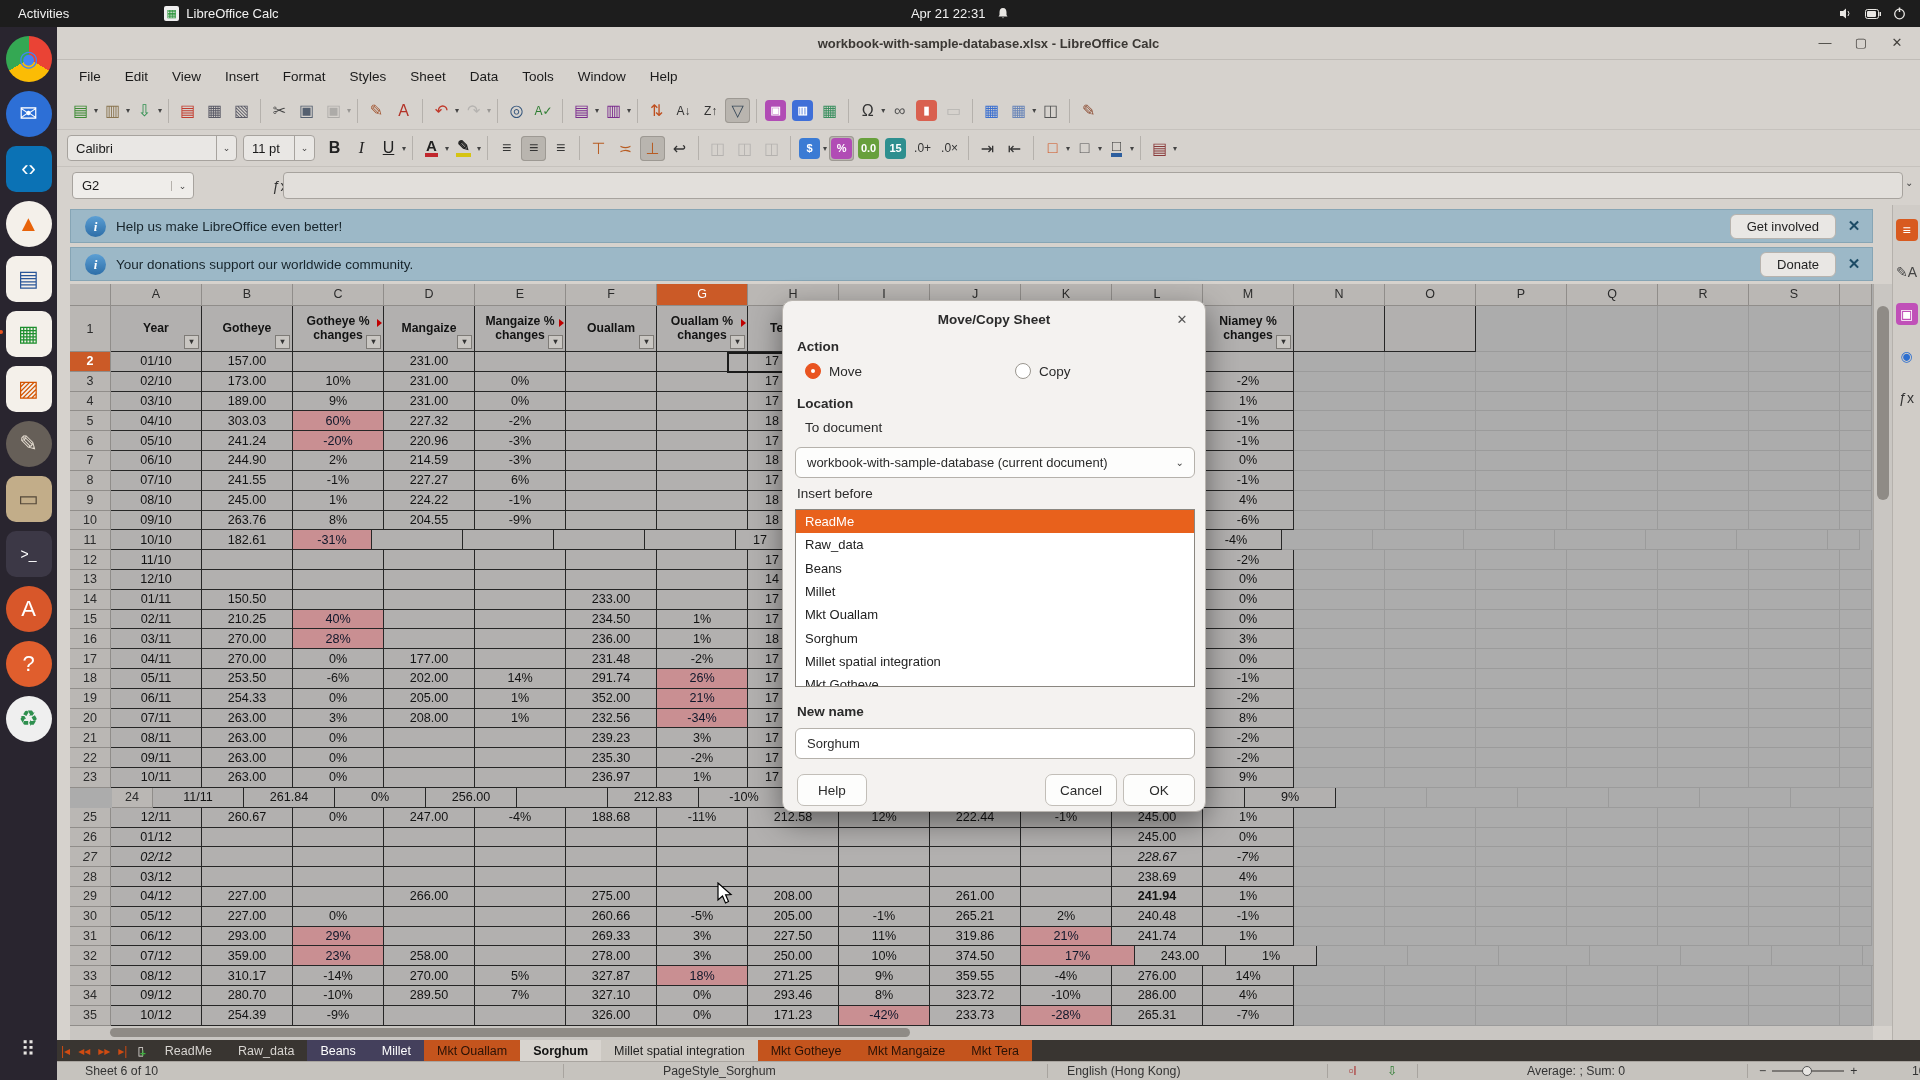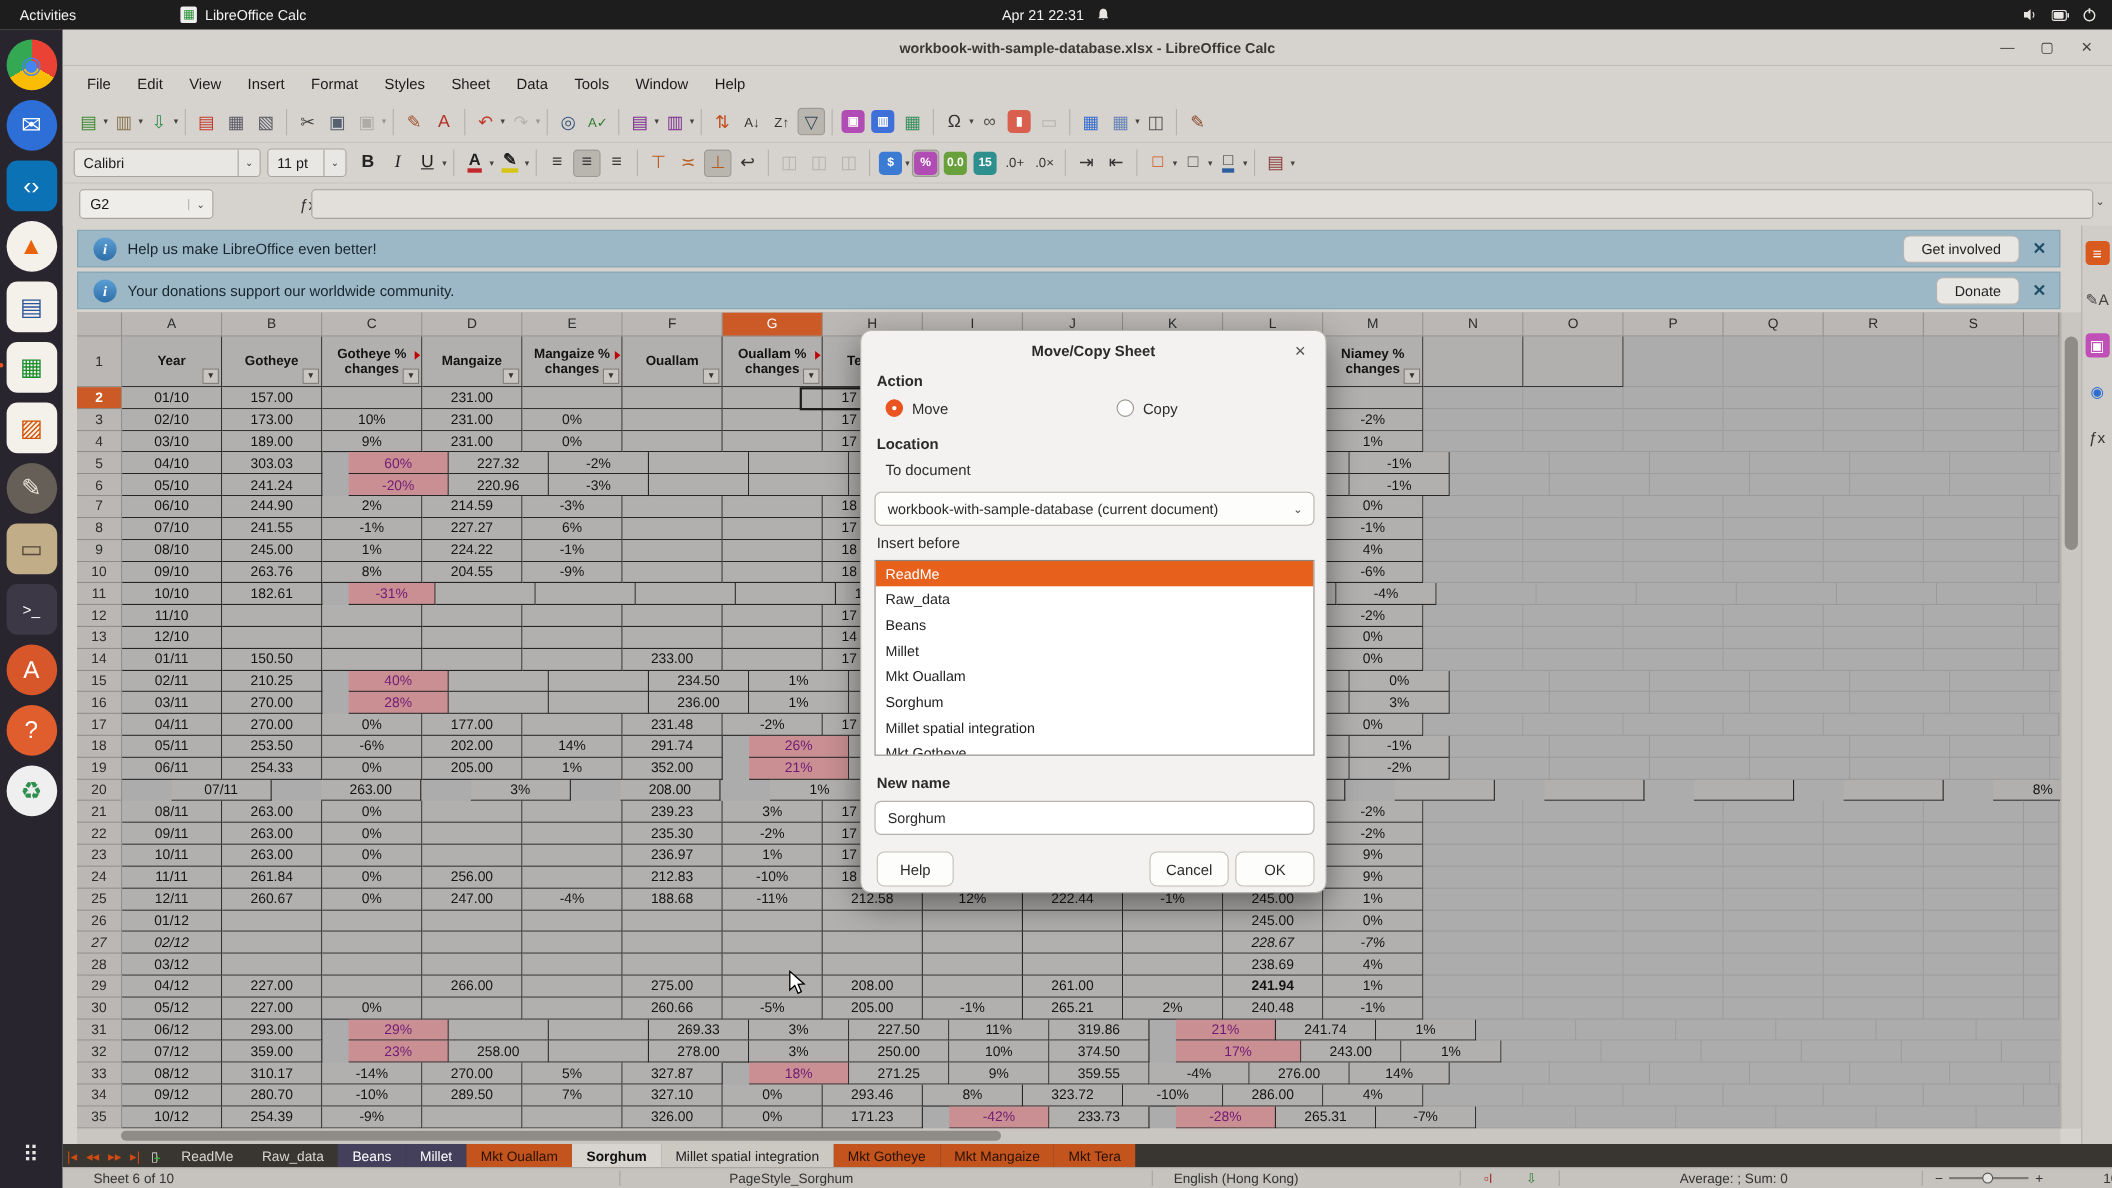--- a/index.html
+++ b/index.html
@@ -66,21 +66,21 @@
   #grid { left:70px; top:284px; width:1803px; height:742px; background:#acacac; overflow:hidden; }
   #col-heads { display:flex; height:22px; }
   .colh { background:#bab7b4; border-right:1px solid #908d8a; border-bottom:1px solid #908d8a; font-size:12.5px; color:#2c2c2c; text-align:center; line-height:21px; flex:0 0 auto; }
   .colh.sel { background:#cb5a27; color:#fff; }
   .gr-row { display:flex; }
   .rowh { background:#bab7b4; border-right:1px solid #908d8a; border-bottom:1px solid #908d8a; font-size:12.5px; color:#2c2c2c; display:flex; align-items:center; justify-content:center; flex:0 0 auto; }
   .rowh.sel { background:#cb5a27; color:#fff; font-weight:bold; }
   .cell { flex:0 0 auto; font-size:12.6px; color:#131313; display:flex; align-items:center; justify-content:center; position:relative; background:#b2b0af; }
   .cell.dark { border-right:1px solid #262626; border-bottom:1px solid #262626; }
   .cell.lite { border-right:1px solid #9b9b9b; border-bottom:1px solid #9b9b9b; background:#acacac; }
-  .cell.red { background:#c98f92; color:#701a75;margin-left:24px; }
+  .cell.red { background:#c98f92; color:#0f172a; }
   .cell.frag { justify-content:flex-start; padding-left:17px; }
   .hrow .cell { font-weight:bold; font-size:12.2px; line-height:1.12; text-align:center; }
   .filter-btn { position:absolute; right:2px; bottom:2px; width:15px; height:14px; background:#c9c6c2; border:1px solid #7e7b77; font-size:8px; line-height:12px; text-align:center; color:#333; }
   .ovf { position:absolute; right:1px; top:13px; width:0; height:0; border-top:4px solid transparent; border-bottom:4px solid transparent; border-left:5px solid #c00000; }
   #sel-cell { left:657px; top:68px; width:92px; height:21px; border:2px solid #1b1b1b; pointer-events:none; }
 
   
   #vscroll { left:1873px; top:284px; width:19px; height:742px; background:#c9c6c2; border-left:1px solid #aaa6a1; }
   #vthumb { left:3px; top:22px; width:12px; height:194px; background:#8f8b86; border-radius:6px; }
   #hscroll { left:70px; top:1026px; width:1803px; height:14px; background:#c9c6c2; }
@@ -1062,21 +1062,21 @@
         <div class="cell dark" style="width: 91px;"></div>
         <div class="cell dark" style="width: 91px;">-2%</div>
         <div class="cell lite" style="width: 91px;"></div>
         <div class="cell lite" style="width: 91px;"></div>
         <div class="cell lite" style="width: 91px;"></div>
         <div class="cell lite" style="width: 91px;"></div>
         <div class="cell lite" style="width: 91px;"></div>
         <div class="cell lite" style="width: 91px;"></div>
         <div class="cell lite" style="width: 32px;"></div>
       </div>
-      <div class="gr-row" style="height: 19.82px; gap: 45px;">
+      <div class="gr-row" style="height: 19.82px;">
         <div class="rowh" style="width: 41px;">20</div>
         <div class="cell dark" style="width: 91px;">07/11</div>
         <div class="cell dark" style="width: 91px;">263.00</div>
         <div class="cell dark" style="width: 91px;">3%</div>
         <div class="cell dark" style="width: 91px;">208.00</div>
         <div class="cell dark" style="width: 91px;">1%</div>
         <div class="cell dark" style="width: 91px;">232.56</div>
         <div class="cell dark red" style="width: 91px;">-34%</div>
         <div class="cell dark frag" style="width: 91px;">17</div>
         <div class="cell dark" style="width: 91px;"></div>
@@ -1155,21 +1155,21 @@
         <div class="cell dark" style="width: 91px;">9%</div>
         <div class="cell lite" style="width: 91px;"></div>
         <div class="cell lite" style="width: 91px;"></div>
         <div class="cell lite" style="width: 91px;"></div>
         <div class="cell lite" style="width: 91px;"></div>
         <div class="cell lite" style="width: 91px;"></div>
         <div class="cell lite" style="width: 91px;"></div>
         <div class="cell lite" style="width: 32px;"></div>
       </div>
       <div class="gr-row" style="height: 19.82px;">
-        <div class="rowh" style="width: 41px;">24</div>
+        <div class="rowh" style="width: 41px; margin-left: 42px;">24</div>
         <div class="cell dark" style="width: 91px;">11/11</div>
         <div class="cell dark" style="width: 91px;">261.84</div>
         <div class="cell dark" style="width: 91px;">0%</div>
         <div class="cell dark" style="width: 91px;">256.00</div>
         <div class="cell dark" style="width: 91px;"></div>
         <div class="cell dark" style="width: 91px;">212.83</div>
         <div class="cell dark" style="width: 91px;">-10%</div>
         <div class="cell dark frag" style="width: 91px;">18</div>
         <div class="cell dark" style="width: 91px;"></div>
         <div class="cell dark" style="width: 91px;"></div>

